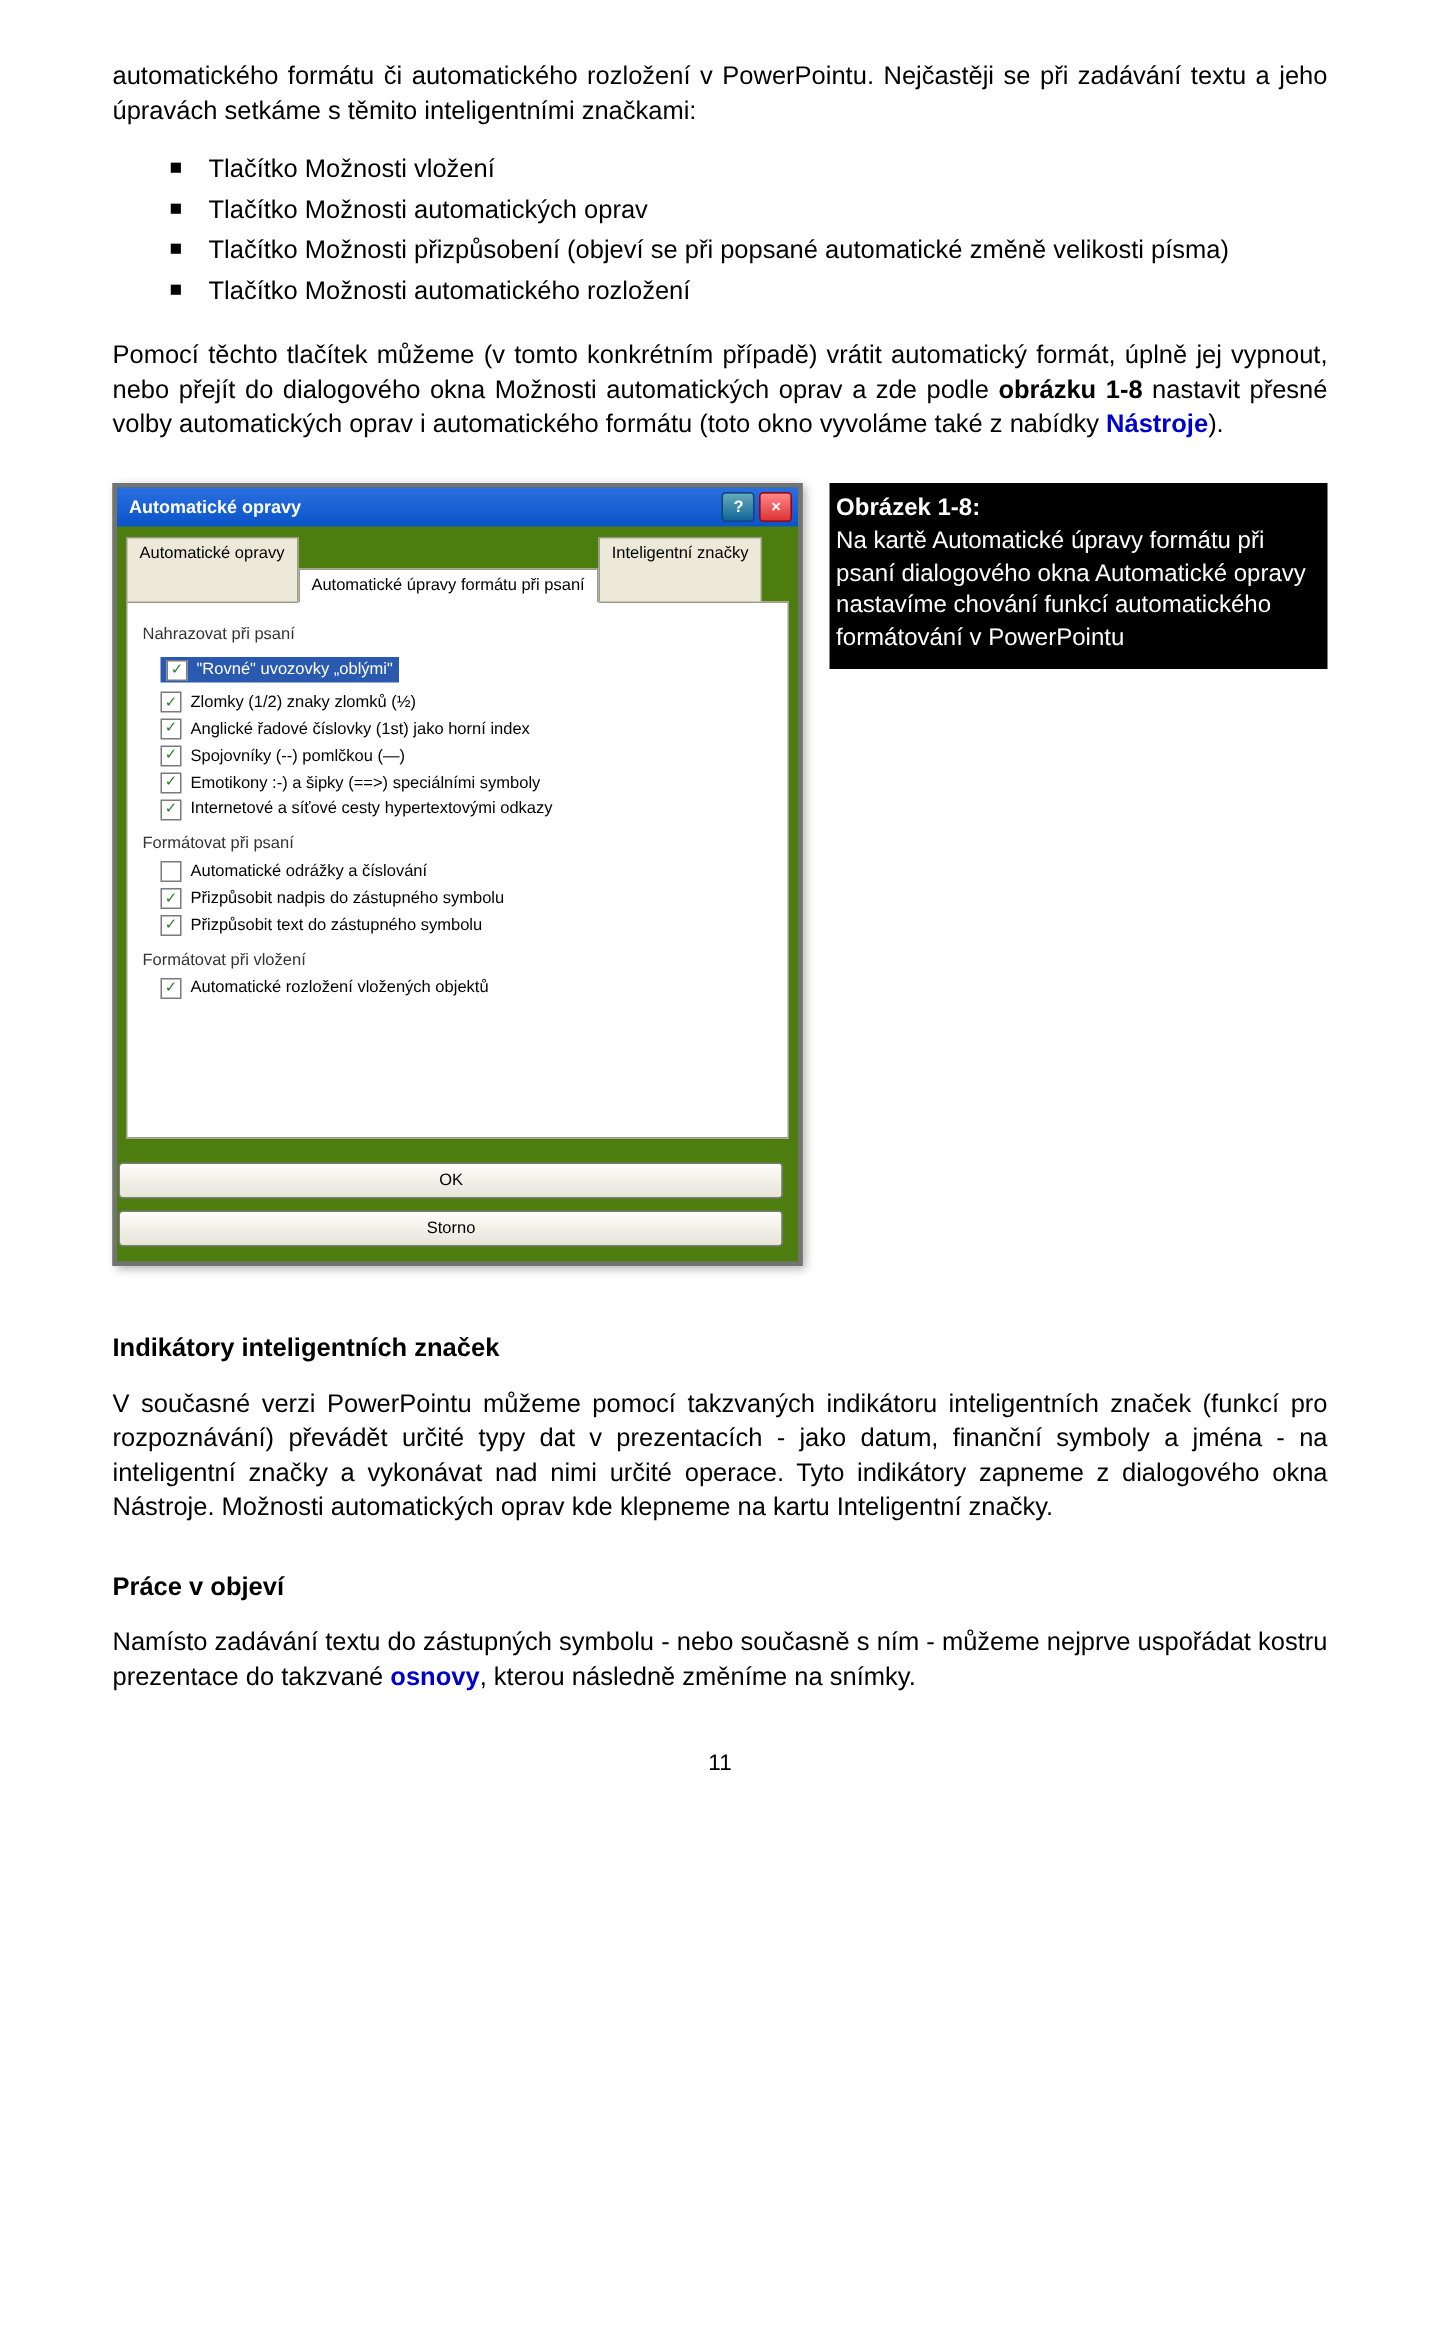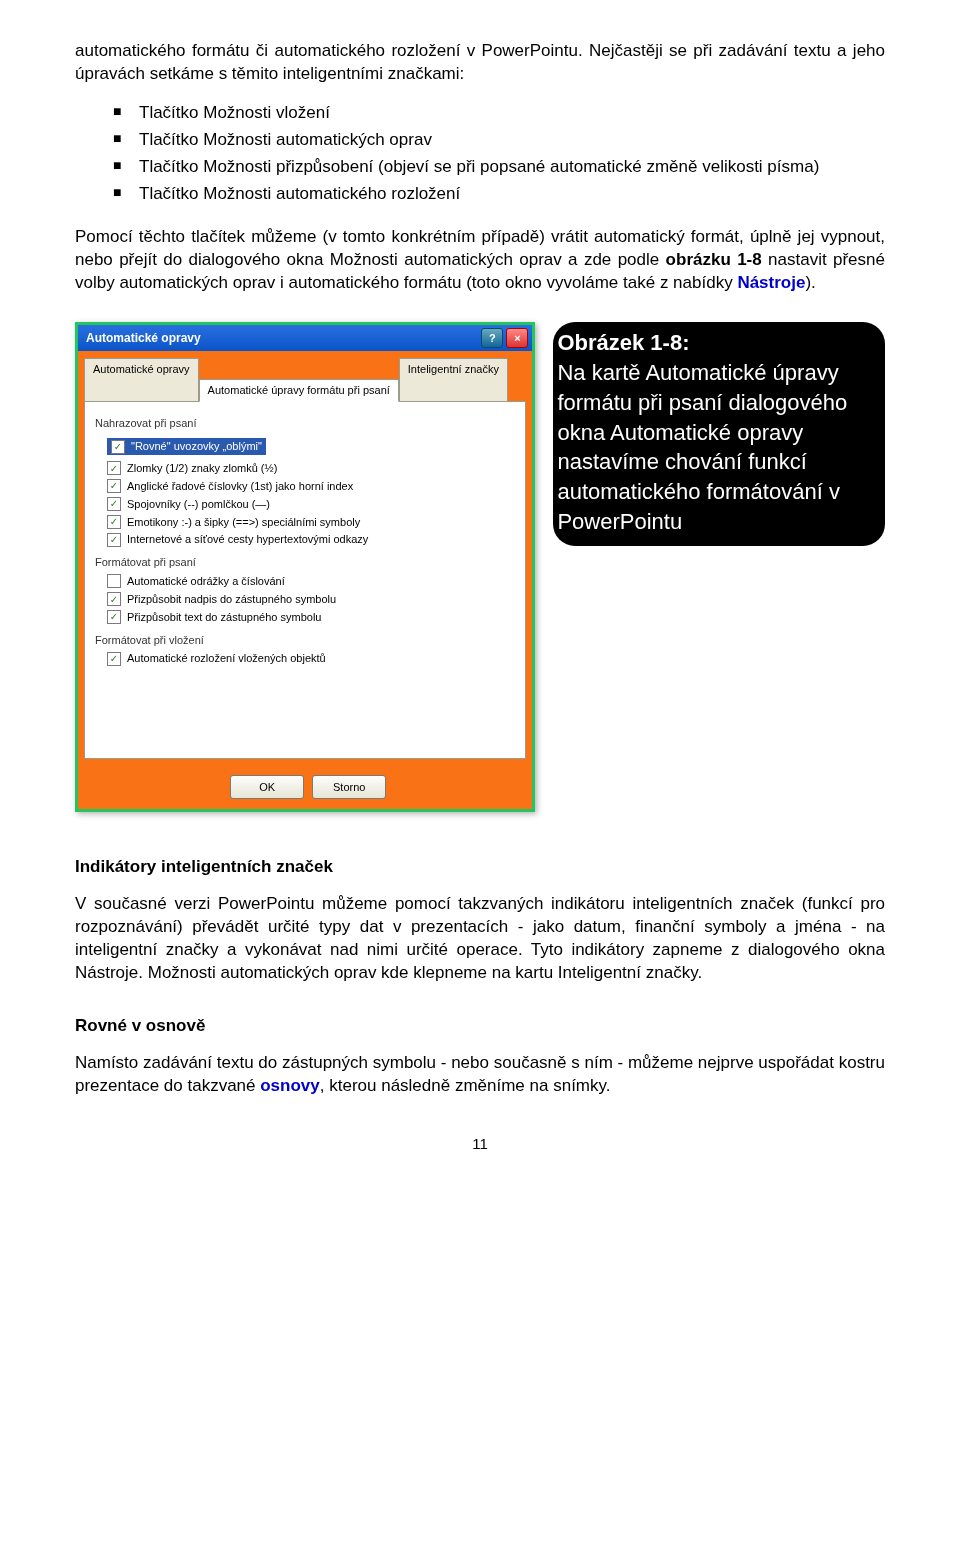--- a/index.html
+++ b/index.html
@@ -41,22 +41,22 @@
   }
   .bold { font-weight: bold; }
   .figure-row {
     display: flex;
     gap: 18px;
     margin: 28px 0 44px 0;
     align-items: flex-start;
   }
   .figure-dialog {
     width: 455px;
-    border: 3px solid #22c55e;
-    background: #f97316;
+    border: 3px solid #737373;
+    background: #4d7c0f;
     font-family: Tahoma, Arial, sans-serif;
     font-size: 11px;
     color: #000;
     box-shadow: 2px 2px 6px rgba(0,0,0,0.3);
   }
   .dlg-titlebar {
     background: linear-gradient(#2a6fe0, #0a54c8);
     height: 26px;
     display: flex;
     align-items: center;
@@ -129,42 +129,42 @@
     width:12px; height:12px;
     border:1px solid #7a7a7a;
     background:#fff;
     display:inline-flex;
     align-items:center; justify-content:center;
     font-size:10px;
     color:#2b7a2b;
   }
   .dlg-foot {
     display:flex;
-    justify-content:center;
+    justify-content:space-between;
     gap:8px;
-    padding: 10px 10px 10px 16px;
+    padding: 10px 10px 10px 1px;
+    flex-direction: column;
   }
   .winbtn {
     min-width:72px;
     height:22px;
     border:1px solid #7a7a7a;
     background:linear-gradient(#fdfdfb,#e7e5d6);
     border-radius:3px;
     font-size:11px;
     display:flex; align-items:center; justify-content:center;
   }
   .caption {
     width: 318px;
     background:#000;
     color:#fff;
     font-family: Verdana, Arial, sans-serif;
-    font-size: 22px;
+    font-size: 16px;
     line-height:1.35;
     padding: 6px 10px 10px 4px;
-    border-radius: 22px;
   }
   .caption .cap-title { font-weight:bold; }
   h4.section {
     font-size: 17px;
     font-weight: bold;
     margin: 30px 0 14px 0;
   }
   .pagenum {
     text-align:center;
     font-size:15px;
@@ -260,20 +260,20 @@
     <div class="caption">
       <span class="cap-title">Obrázek 1-8:</span>
       <br>
       <span>Na kartě Automatické úpravy formátu při psaní dialogového okna Automatické opravy nastavíme chování funkcí automatického formátování v PowerPointu</span>
     </div>
   </div>
 
   <h4 class="section">Indikátory inteligentních značek</h4>
   <p class="para">V současné verzi PowerPointu můžeme pomocí takzvaných indikátoru inteligentních značek (funkcí pro rozpoznávání) převádět určité typy dat v prezentacích - jako datum, finanční symboly a jména - na inteligentní značky a vykonávat nad nimi určité operace. Tyto indikátory zapneme z dialogového okna Nástroje. Možnosti automatických oprav kde klepneme na kartu Inteligentní značky.</p>
 
-  <h4 class="section">Rovné v osnově</h4>
+  <h4 class="section">Práce v objeví</h4>
   <p class="para">
     <span>Namísto zadávání textu do zástupných symbolu - nebo současně s ním - můžeme nejprve uspořádat kostru prezentace do takzvané </span><span class="link bold">osnovy</span><span>, kterou následně změníme na snímky.</span>
   </p>
 
   <div class="pagenum">11</div>
 
 </div>
 
 </body></html>

